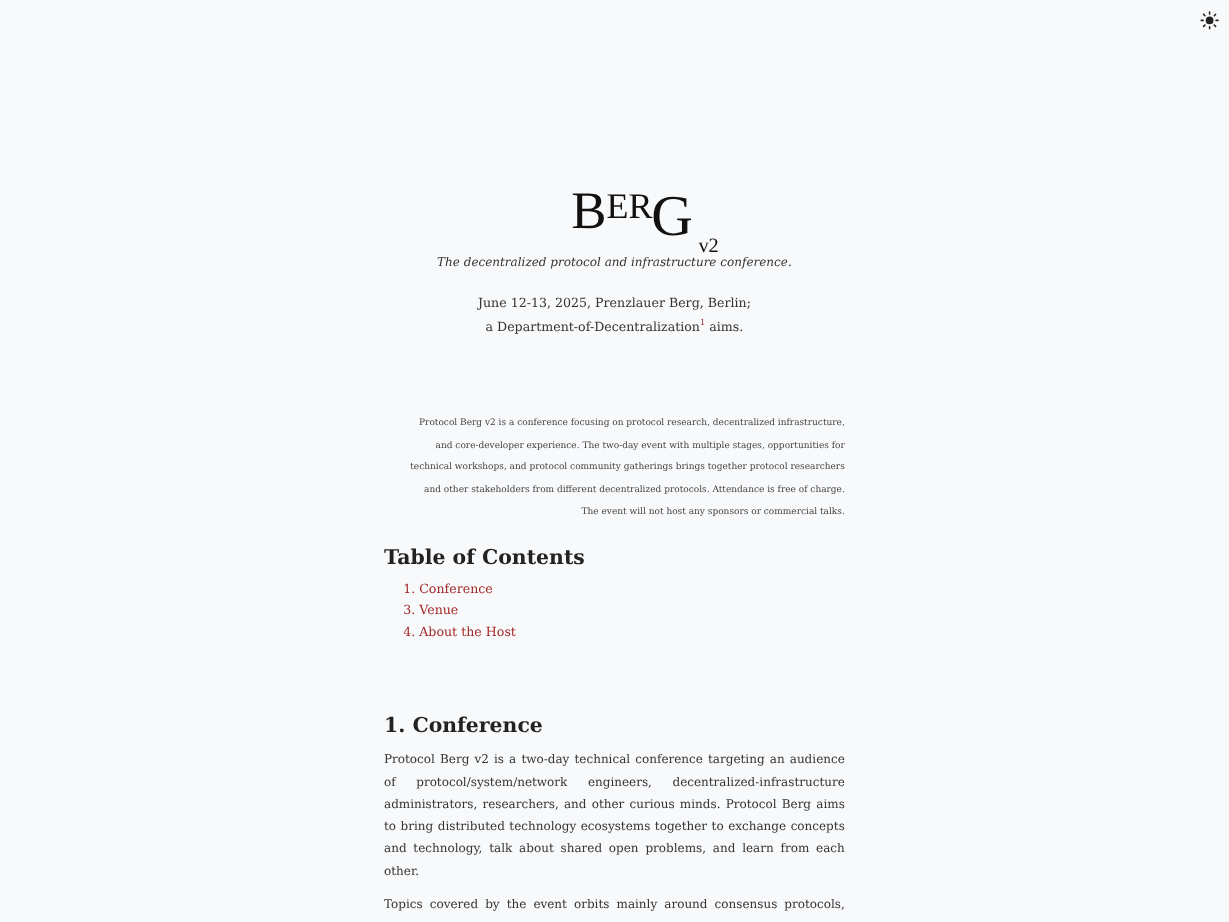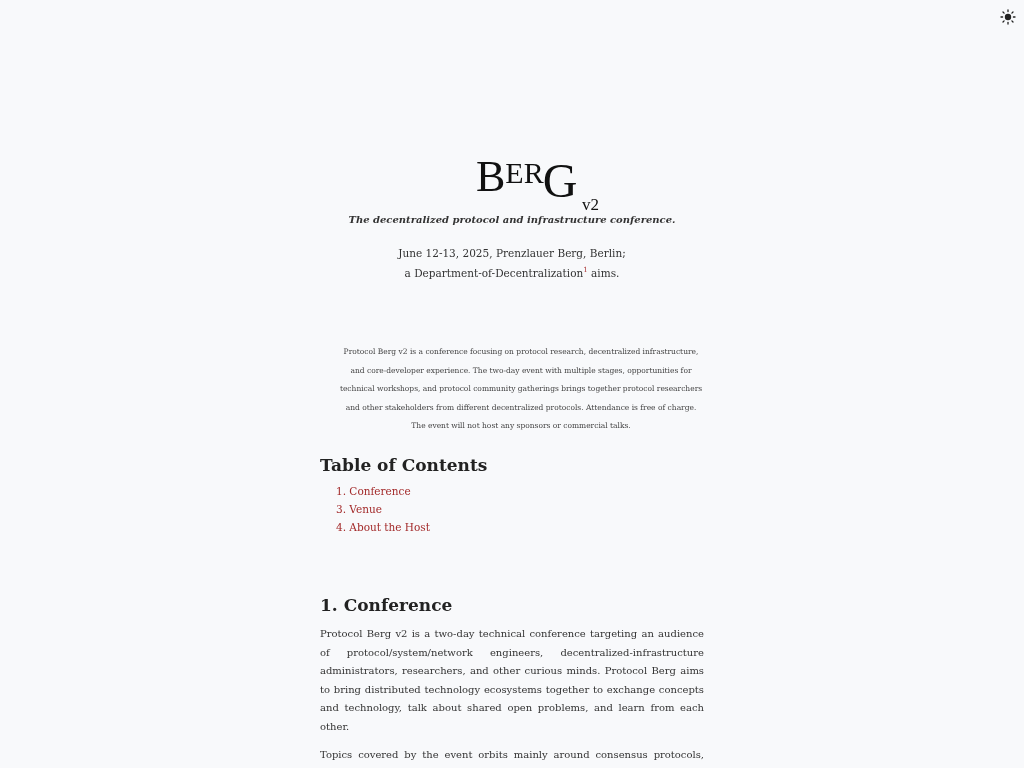--- a/index.html
+++ b/index.html
@@ -62,21 +62,20 @@
   }
   .tagline {
     position: absolute;
     left: 0;
     width: 1024px;
     top: 214px;
     text-align: center;
     font-style: italic;
     font-size: 10px;
     color: #333;
-    font-weight: bold;
   }
   .dateline {
     position: absolute;
     left: 0;
     width: 1024px;
     top: 243px;
     text-align: center;
     font-size: 10.5px;
     line-height: 20px;
     color: #333;
@@ -97,21 +96,21 @@
   .abstract-title {
     font-weight: bold;
     font-size: 10.5px;
     color: #222;
     margin-bottom: 4px;
   }
   .abstract-body {
     font-size: 7.5px;
     line-height: 18.5px;
     color: #444;
-    text-align: center;
+    text-align: right;
     margin-left: 18px;
   }
   .toc {
     position: absolute;
     left: 320px;
     top: 454px;
     width: 384px;
   }
   .toc h2 {
     margin: 0 0 6px 0;

